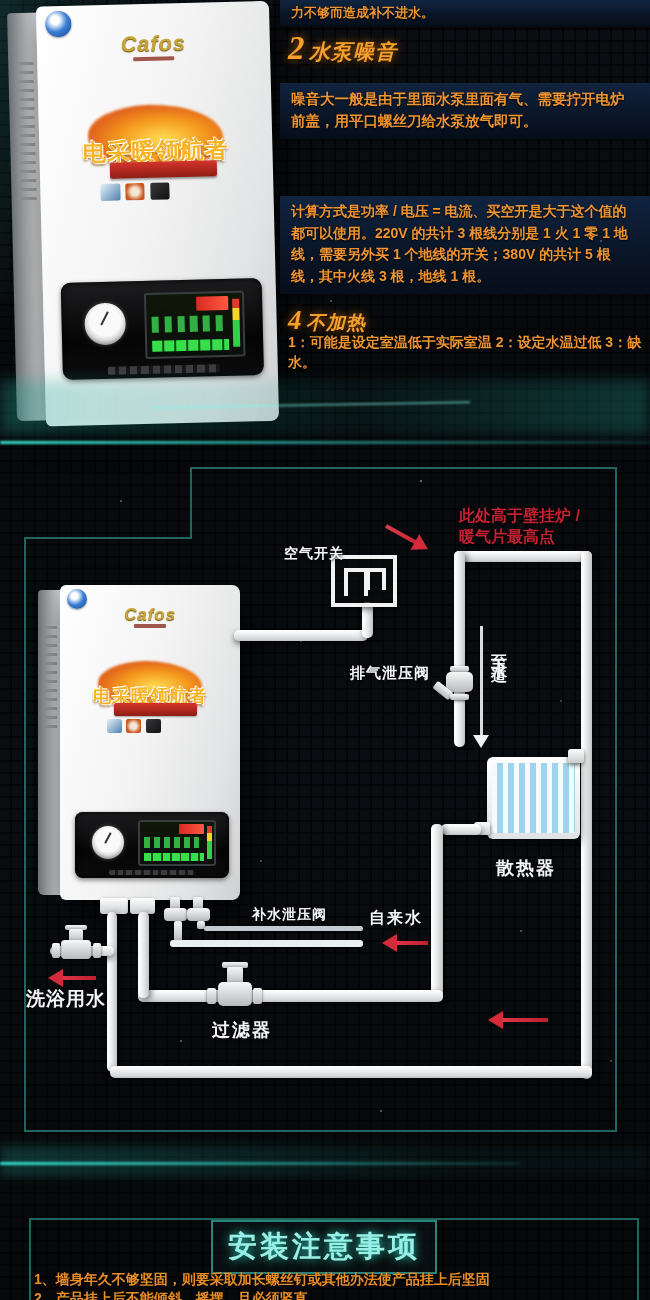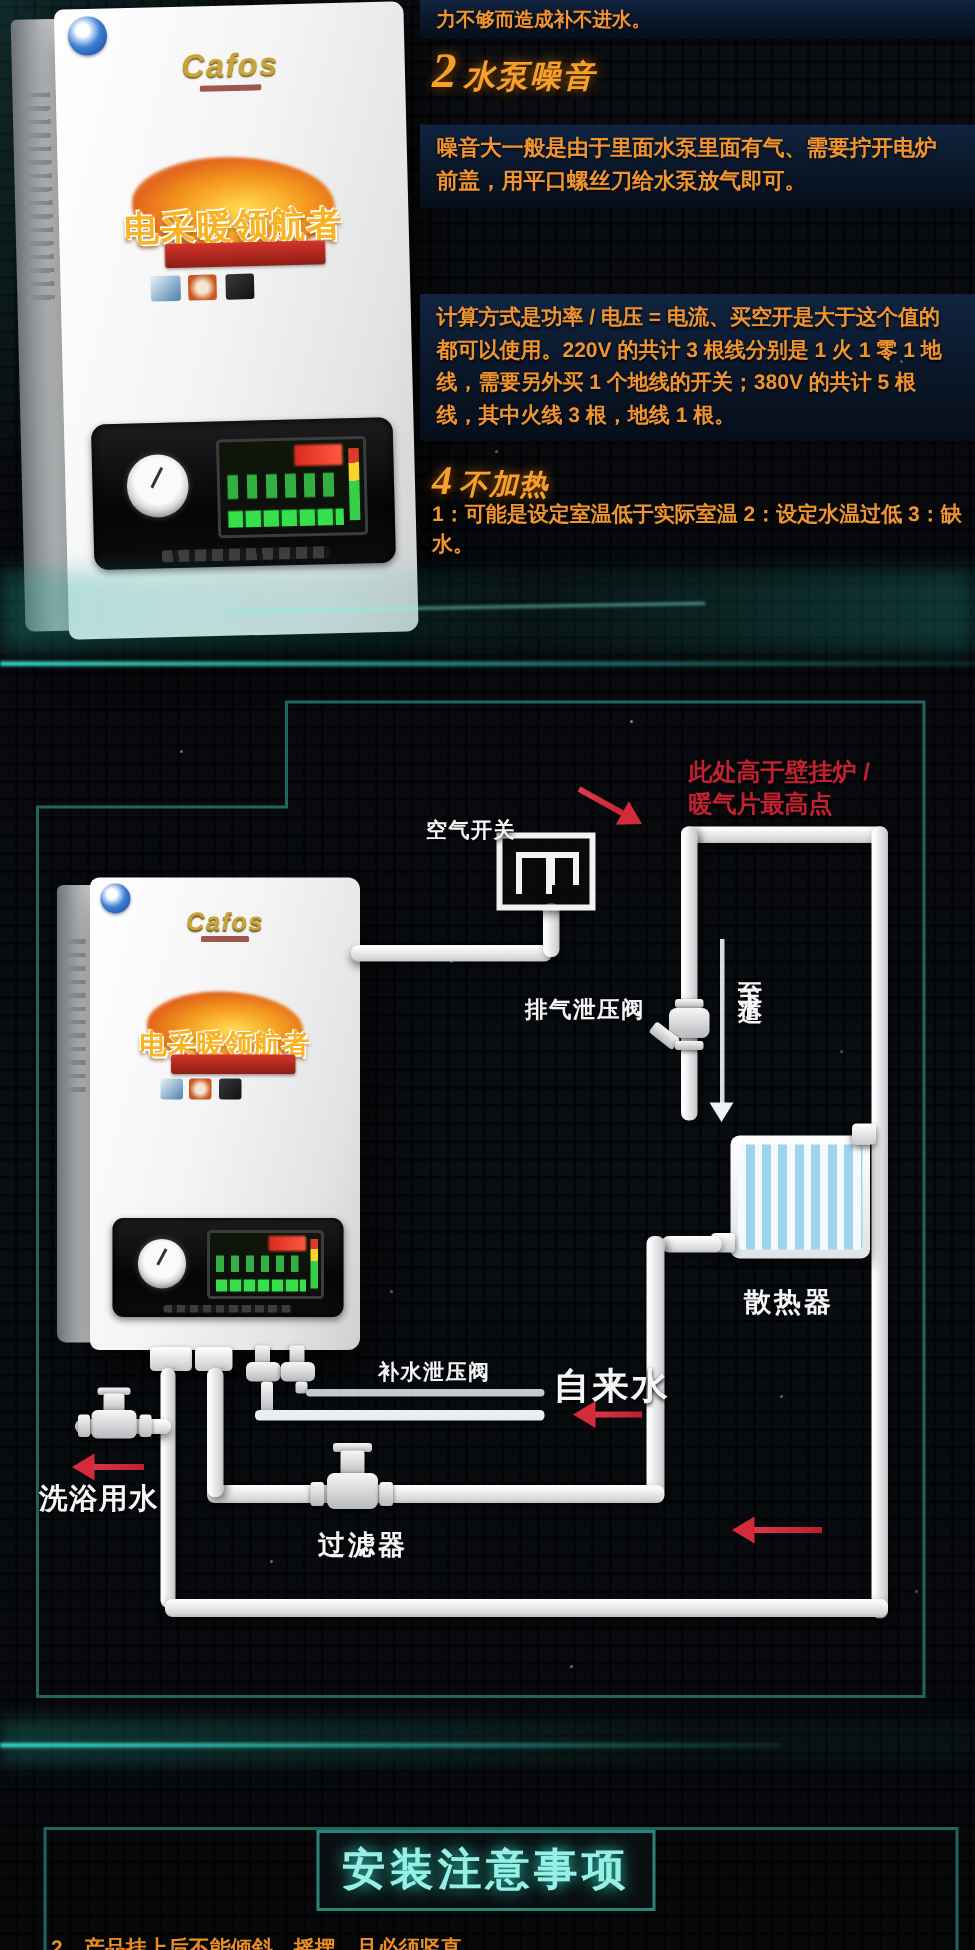--- a/index.html
+++ b/index.html
@@ -221,36 +221,37 @@
   <div class="vp" style="left:207px;top:988px;width:9px;height:16px;"></div>
   <div class="vp" style="left:253px;top:988px;width:9px;height:16px;"></div>
   <div class="lbl" style="left:212px;top:1018px;font-size:18px;letter-spacing:2px;">过滤器</div>
 
   <div class="pipev" style="left:107px;top:912px;width:10px;height:160px;"></div>
   <div class="pipe" style="left:110px;top:1066px;width:482px;height:12px;"></div>
 
   <div class="thin" style="left:204px;top:926px;width:159px;height:5px;background:#c3cbd0;box-shadow:0 1px 3px rgba(0,0,0,.5);"></div>
   <div class="thin" style="left:170px;top:940px;width:193px;height:7px;background:#e9eef0;box-shadow:0 2px 4px rgba(0,0,0,.55);"></div>
   <div class="lbl" style="left:252px;top:906px;font-size:14px;">补水泄压阀</div>
-  <div class="lbl" style="left:369px;top:908px;font-size:24px;letter-spacing:2px;">自来水</div>
+  <div class="lbl" style="left:369px;top:908px;font-size:16px;letter-spacing:2px;">自来水</div>
   <div class="arr" style="left:388px;top:941px;width:40px;"></div>
 
   <div class="pipe" style="left:50px;top:946px;width:64px;height:10px;"></div>
   <div class="vp" style="left:65px;top:925px;width:22px;height:5px;"></div>
   <div class="vp" style="left:69px;top:929px;width:14px;height:13px;"></div>
   <div class="vp" style="left:61px;top:940px;width:30px;height:19px;border-radius:4px;"></div>
   <div class="vp" style="left:52px;top:943px;width:8px;height:15px;"></div>
   <div class="vp" style="left:93px;top:943px;width:8px;height:15px;"></div>
   <div class="arr" style="left:54px;top:976px;width:42px;"></div>
   <div class="lbl" style="left:26px;top:986px;font-size:19px;letter-spacing:1px;">洗浴用水</div>
 
   <div class="arr" style="left:494px;top:1018px;width:54px;"></div>
 
   <div class="glow" style="left:0;top:1146px;width:650px;height:30px;background:linear-gradient(90deg,rgba(36,165,152,.30),rgba(36,165,152,.06) 70%);filter:blur(6px);"></div>
   <div class="glow" style="left:0;top:1162px;width:520px;height:3px;background:linear-gradient(90deg,#35dccb,rgba(53,220,203,.1));filter:blur(1px);"></div>
 
   <div class="abs" style="left:29px;top:1218px;width:606px;height:96px;border:2px solid #1e655e;"></div>
   <div class="abs" style="left:211px;top:1220px;width:222px;height:50px;border:2px solid #2b837a;background:rgba(12,22,24,.55);display:flex;align-items:center;justify-content:center;">
     <div style="font-size:29px;font-weight:700;letter-spacing:3px;color:#97efe5;text-shadow:0 0 10px rgba(55,230,210,.9),0 2px 3px #000;">安装注意事项</div>
   </div>
+  <div class="abs" style="left:34px;top:1271px;width:600px;color:#e98e27;font-weight:700;font-size:14px;text-shadow:0 1px 2px #000;white-space:nowrap;">1、墙身年久不够坚固，则要采取加长螺丝钉或其他办法使产品挂上后坚固</div>
   <div class="abs" style="left:34px;top:1290px;width:600px;color:#e98e27;font-weight:700;font-size:14px;text-shadow:0 1px 2px #000;white-space:nowrap;">2、产品挂上后不能倾斜，摇摆，且必须竖直</div>
 
 </div>
 
 </body></html>

